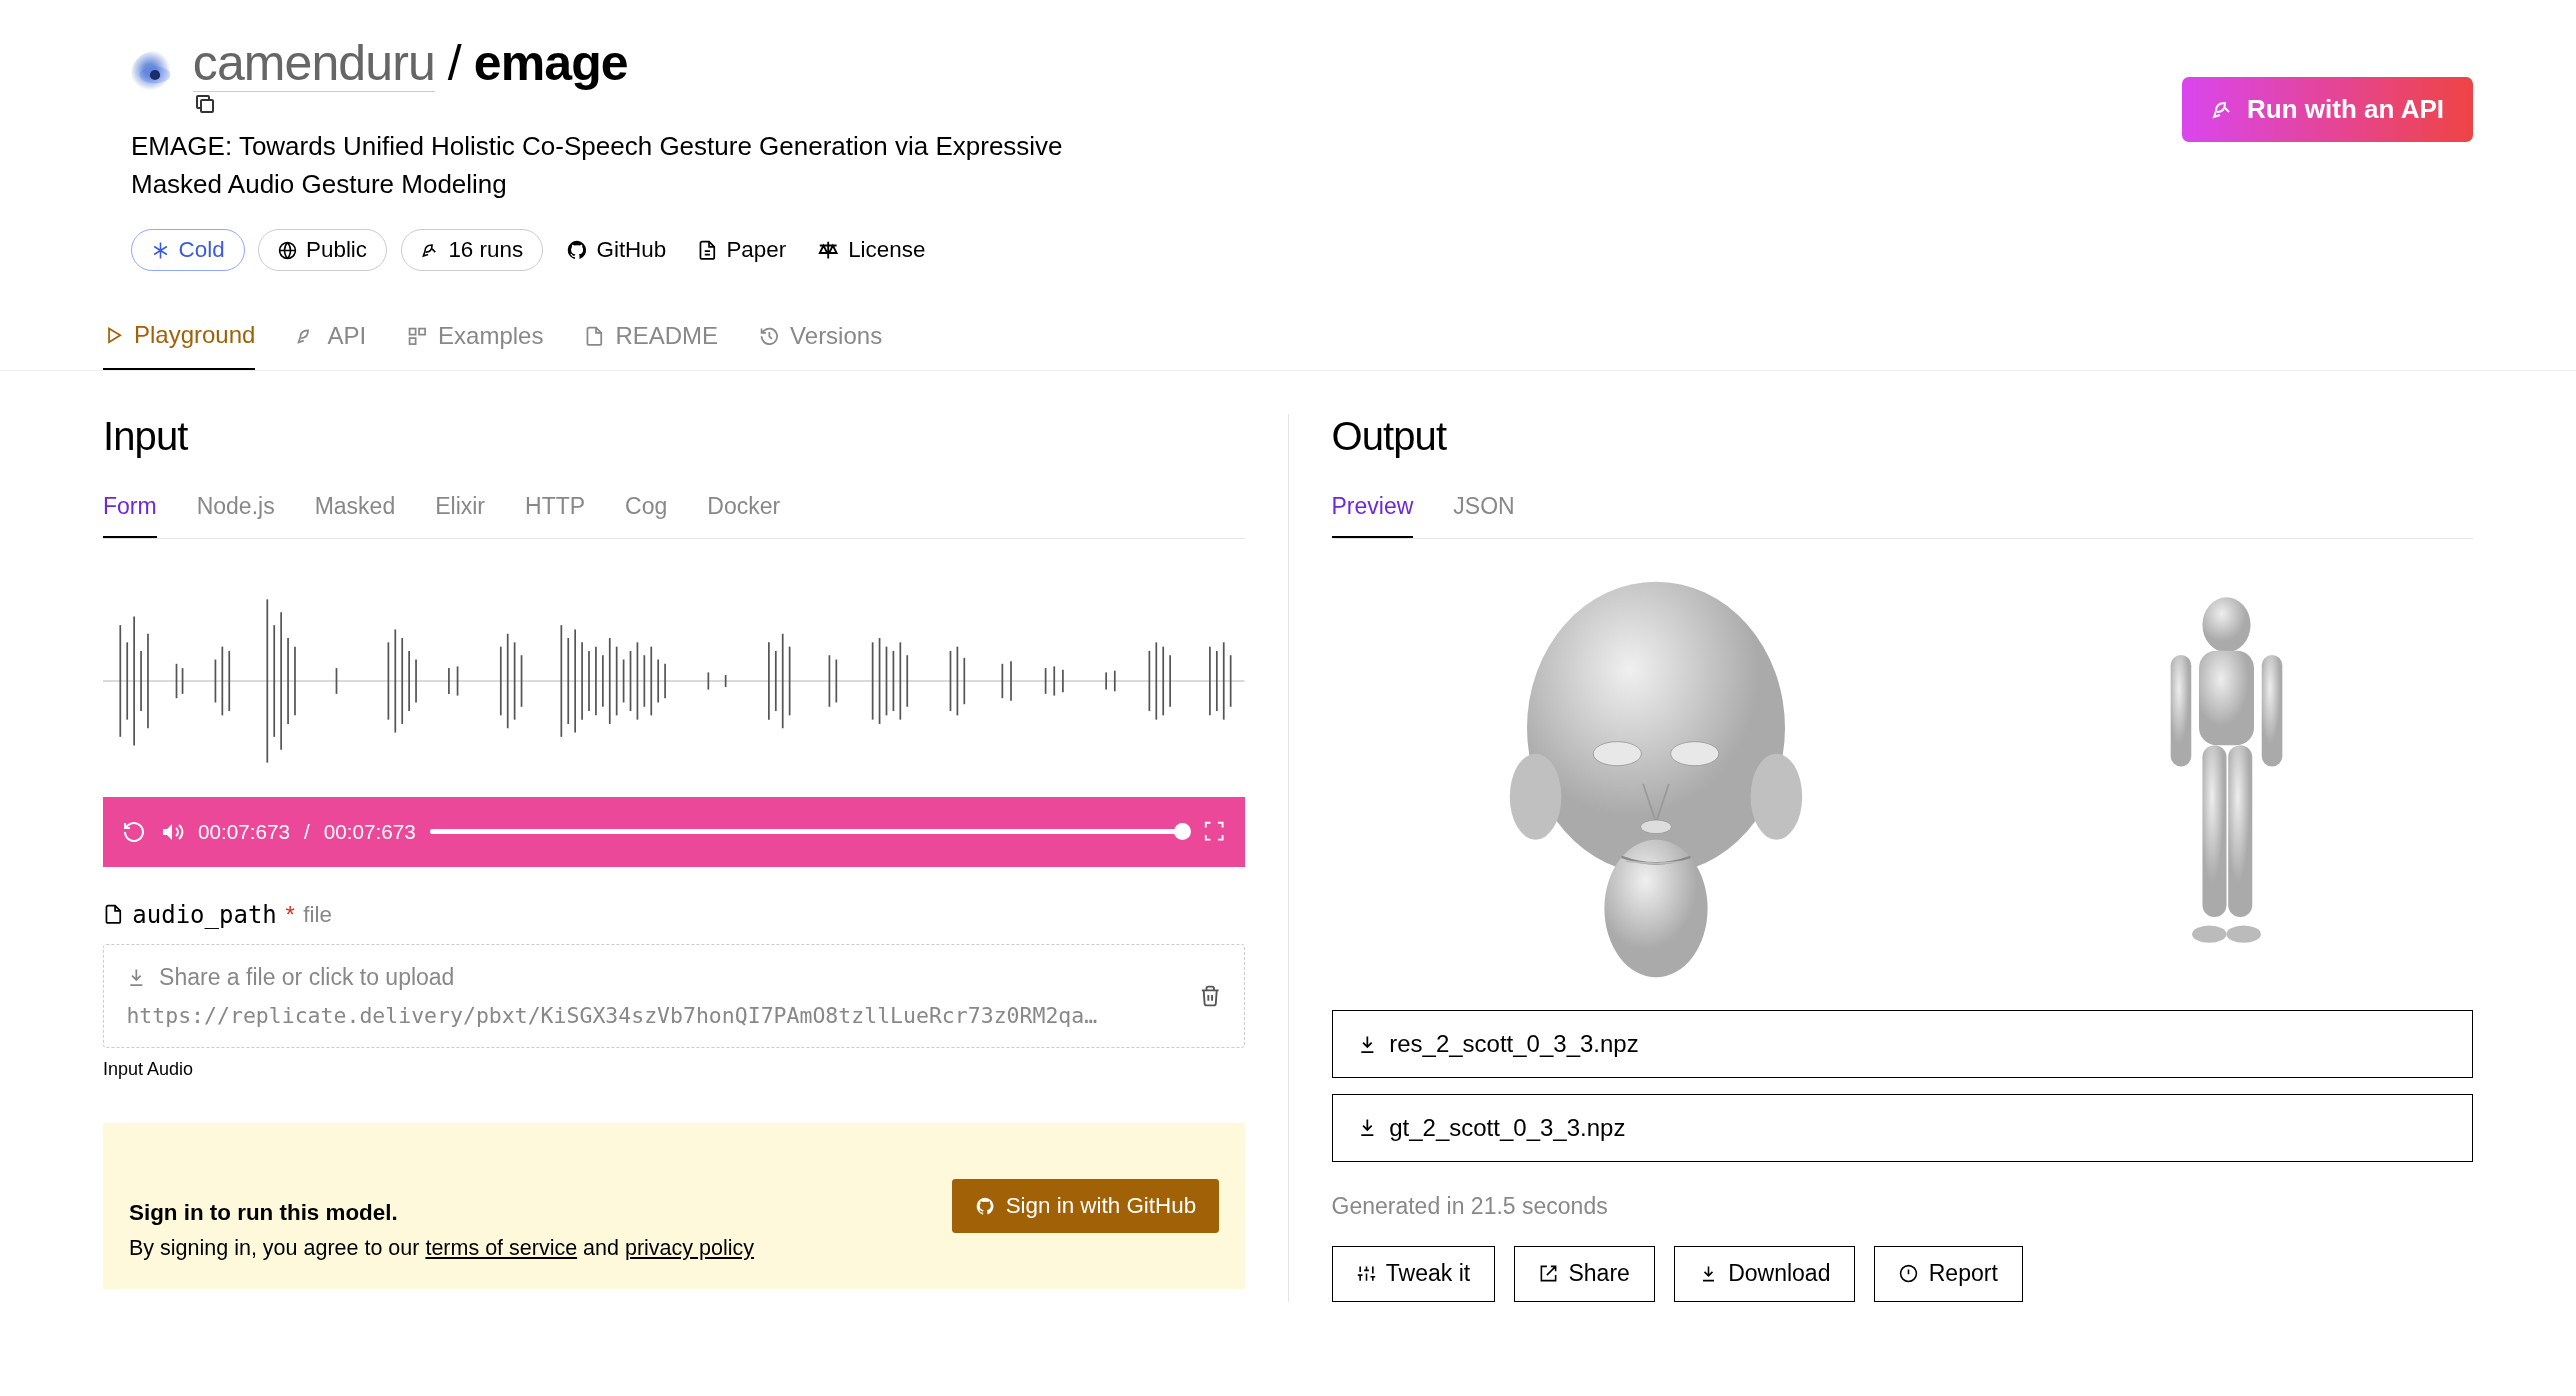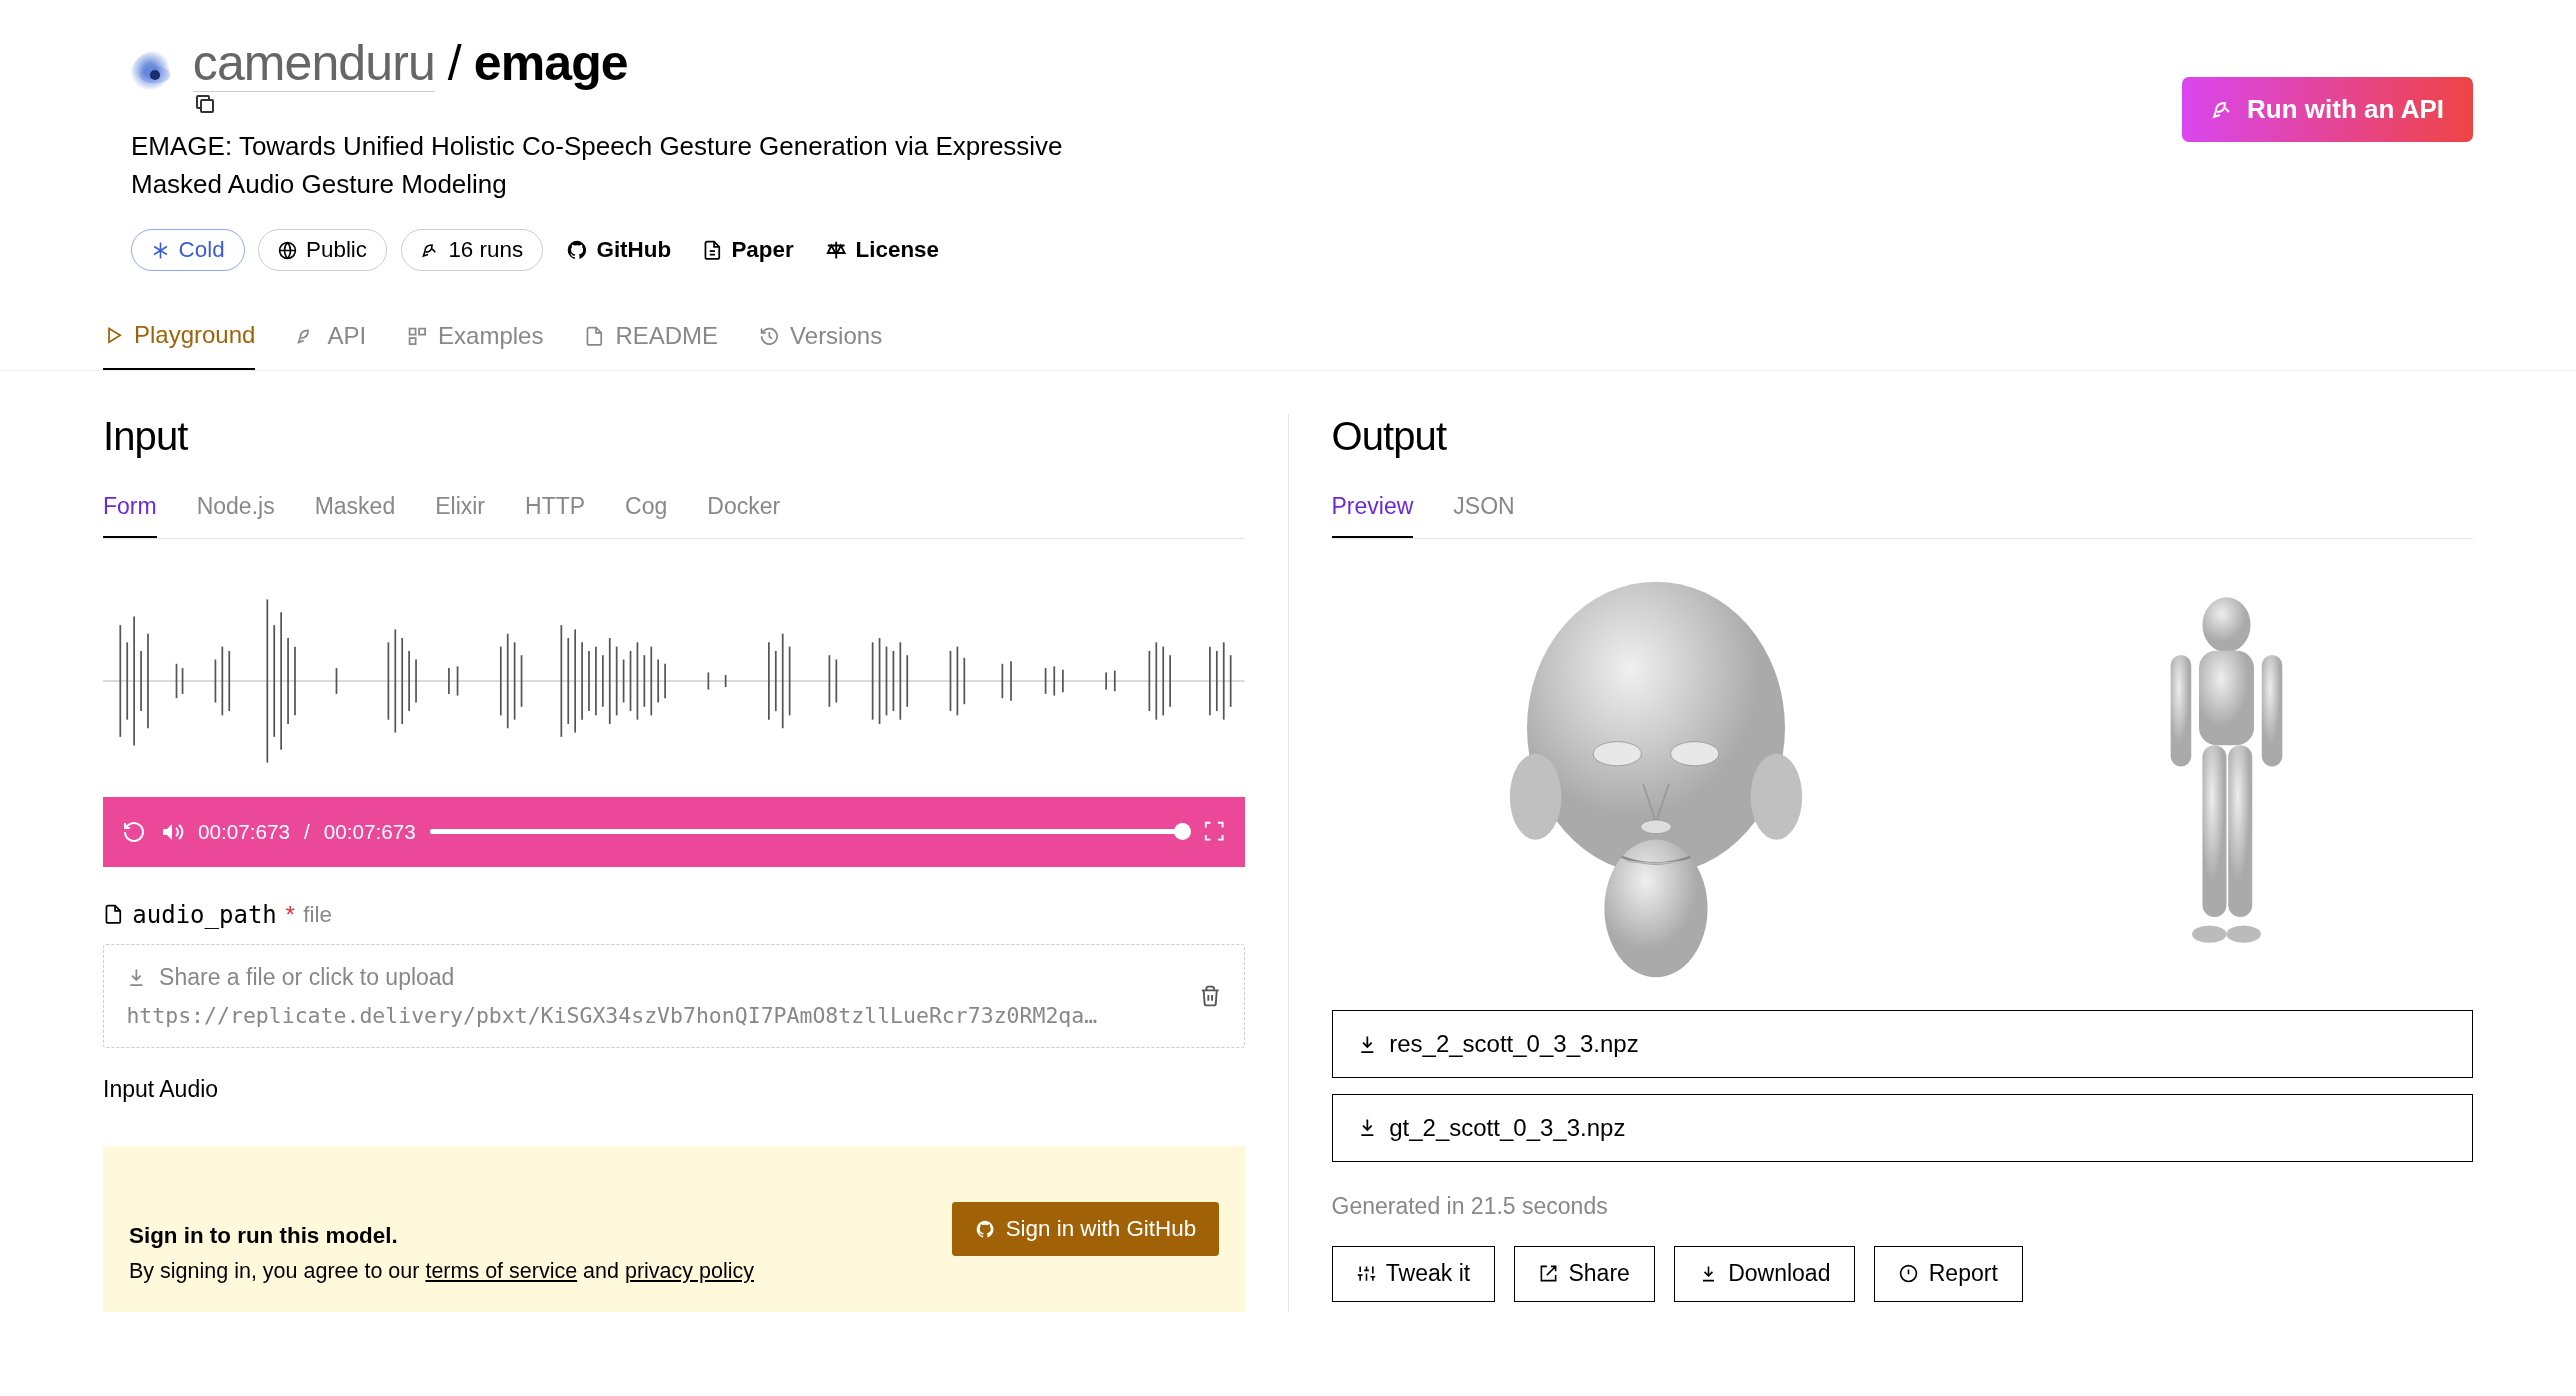--- a/index.html
+++ b/index.html
@@ -10,21 +10,21 @@
 .avatar { width: 48px; height: 48px; border-radius: 50%; background: radial-gradient(circle at 40% 40%, #6b8fd9 15%, #fff 50%); display:flex; align-items:center; justify-content:center; }
 .title-text { font-size: 50px; font-weight: 400; letter-spacing: -0.9px; }
 .owner-link { color: #666; border-bottom: 1.7px solid #ccc; }
 .model-name { font-weight: 600; }
 .copy-icon { margin-left: 10.3px; font-size: 26px; color: #333; }
 .desc { font-size: 26px; margin-top: 12px; line-height: 1.45; max-width: 947px; }
 .run-api-btn { background: linear-gradient(90deg, #d946ef, #ef4444); color: #fff; border: none; border-radius: 6.9px; padding: 17px 29px; font-size: 26px; font-weight: 600; display: flex; align-items: center; gap: 12px; margin-top: 43px; cursor: pointer; }
 .badges { display: flex; gap: 13.8px; margin-top: 26px; align-items: center; }
 .badge { border: 1.3px solid #ccc; border-radius: 860px; padding: 6.9px 19px; font-size: 22.4px; display: flex; align-items: center; gap: 8.6px; }
 .badge.cold { color: #3b5bdb; border-color: #91a7ff; }
-.plain-link { font-size: 22.4px; display: flex; align-items: center; gap: 8.6px; padding: 6.9px 8.6px; font-weight: bold; }
+.plain-link { font-size: 22.4px; display: flex; align-items: center; gap: 8.6px; padding: 6.9px 8.6px; }
 .tabs { display: flex; gap: 41px; margin-top: 50px; border-bottom: 0.9px solid #eee; margin-left: -103px; margin-right: -103px; padding: 0 103px; }
 .tab { display: flex; align-items: center; gap: 10.3px; font-size: 24px; color: #888; padding-bottom: 19px; cursor: pointer; }
 .tab.active { color: #a16207; border-bottom: 2.6px solid #000; font-weight: 400; }
 .main { display: flex; margin-top: 43px; gap: 0; }
 .col { flex: 1; }
 .col.left { padding-right: 43px; border-right: 0.9px solid #e5e5e5; }
 .col.right { padding-left: 43px; }
 .section-title { font-size: 40px; font-weight: 400; margin-bottom: 34px; letter-spacing: -0.9px; }
 .subtabs { display: flex; gap: 40px; border-bottom: 0.9px solid #e5e5e5; margin-bottom: 26px; }
 .subtab { font-size: 23px; color: #888; padding-bottom: 15.5px; cursor: pointer; }
@@ -36,21 +36,21 @@
 .player-bar .progress .dot { position: absolute; right: -1.7px; top: -6px; width: 17px; height: 17px; background: #fff; border-radius: 50%; }
 .player-bar .progress .fill { position:absolute; left:0; top:0; height:100%; width:100%; background:#fff; border-radius:2.6px; }
 .param-label { display: flex; align-items: center; gap: 8.6px; font-size: 24px; margin-top: 34px; }
 .param-name { font-family: ui-monospace, Menlo, monospace; }
 .req { color: #e03131; }
 .type-hint { color: #888; font-size: 22.4px; }
 .dropzone { border: 1.3px dashed #ccc; border-radius: 3.4px; padding: 19px 22.4px; margin-top: 15.5px; display: flex; flex-direction: column; gap: 12px; position: relative; }
 .drop-row { display: flex; align-items: center; gap: 12px; color: #888; font-size: 23px; }
 .drop-url { font-family: ui-monospace, Menlo, monospace; font-size: 21.5px; color: #888; overflow: hidden; text-overflow: ellipsis; white-space: nowrap; max-width: 981px; }
 .trash { position: absolute; right: 22.4px; top: 50%; transform: translateY(-50%); font-size: 24px; color: #555; cursor: pointer; }
-.help-text { font-size: 23px; margin-top: 28px; }
+.help-text { font-size: 18px; margin-top: 11px; }
 .signin-banner { background: #fff9db; padding: 24px 26px; margin-top: 43px; display: flex; align-items: center; justify-content: space-between; }
 .signin-banner .txt { font-size: 21.5px; line-height: 1.6; margin-top: 48px; }
 .signin-banner .txt .bold { font-weight: 600; font-size: 22.4px; }
 .signin-banner .txt a { text-decoration: underline; color: #000; }
 .gh-btn { background: #a16207; color: #fff; border: none; padding: 13.8px 22.4px; font-size: 22.4px; display: flex; align-items: center; gap: 10.3px; cursor: pointer; border-radius: 3.4px; }
 .preview-area { width: 100%; height: 430px; background: #fff; display: flex; align-items: center; justify-content: space-around; }
 .head-3d { width: 344px; height: 413px; }
 .body-3d { width: 189px; height: 379px; }
 .file-line { border: 1.3px solid #000; padding: 19px 24px; font-size: 24px; display: flex; align-items: center; gap: 12px; margin-top: 15.5px; cursor: pointer; }
 .gen-time { font-size: 23px; color: #888; margin-top: 31px; }

